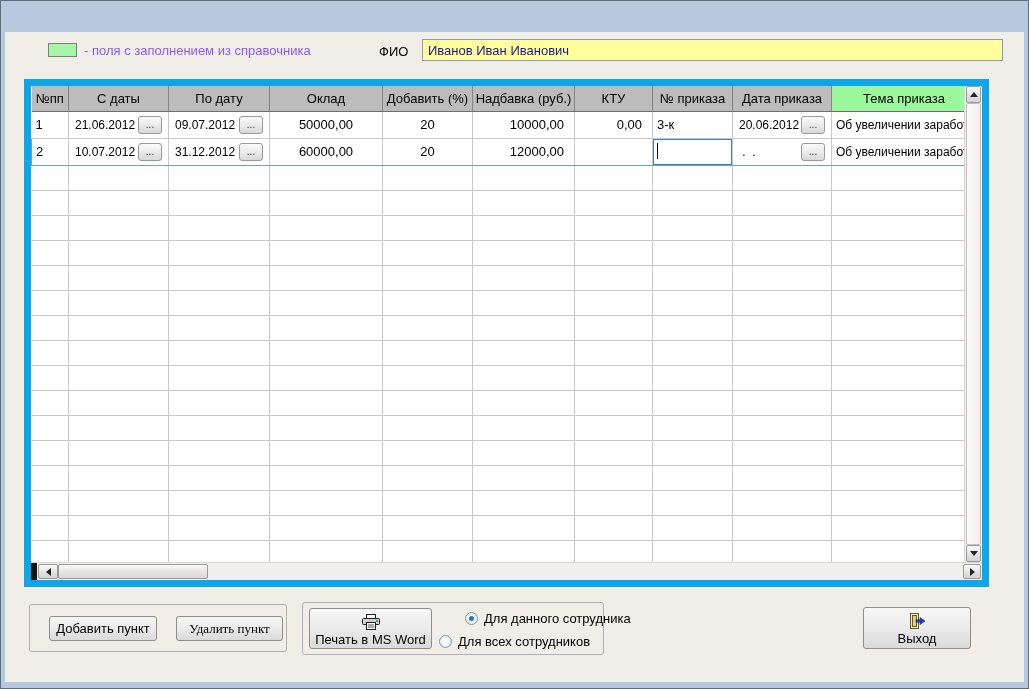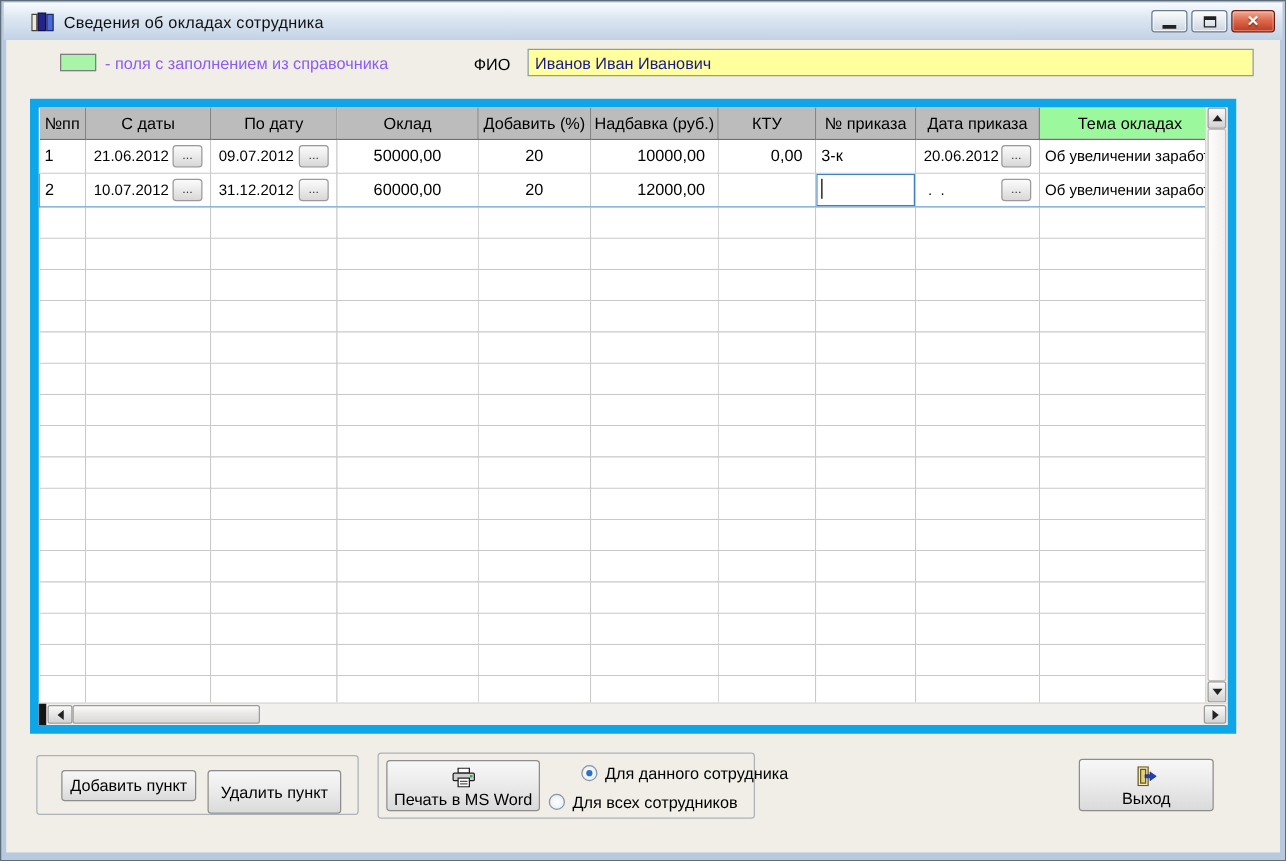--- a/index.html
+++ b/index.html
@@ -110,21 +110,21 @@
   .gb1 { left:24px; top:572px; width:258px; height:48px; }
   .gb2 { left:297px; top:570px; width:302px; height:53px; }
 
   .btn {
     position:absolute; border:1px solid #8d8d8d; border-radius:3px;
     background:linear-gradient(#f7f7f7, #ececec 45%, #dadada);
     font-family:"Liberation Sans",sans-serif; font-size:13px; color:#000;
     display:flex; align-items:center; justify-content:center; cursor:default;
   }
   .btn-add { left:44px; top:584px; width:108px; height:25px; }
-  .btn-del { left:161px; top:584px; width:107px; height:35px; }
+  .btn-del { left:171px; top:584px; width:107px; height:25px;font-family:Liberation Serif, serif; }
   .btn-col { flex-direction:column; gap:2px; padding-top:3px; }
   .btn-word  { left:304px; top:576px; width:123px; height:41px; }
   .btn-order {
     left:606px; top:575px; width:134px; height:43px;
     background:linear-gradient(#e9f4fd, #d1e8f9 45%, #b9dcf5);
     border-color:#569ddb; box-shadow:0 0 0 1px #a9d4f2;
   }
   .btn-exit { left:858px; top:575px; width:108px; height:42px; }
 
   .radio-row { position:absolute; display:flex; align-items:center; gap:6px; font-size:13px; color:#000; cursor:default; }
@@ -137,39 +137,20 @@
   .radio.checked::after {
     content:""; position:absolute; left:3px; top:3px; width:5px; height:5px; border-radius:50%;
     background:#2c70c8;
   }
 </style>
 </head>
 <body>
 
 <div class="window">
 
-  <div class="titlebar">
-    <svg class="app-icon" viewBox="0 0 19 17">
-      <rect x="0.5" y="2.5" width="4" height="13" fill="#efe9d8" stroke="#44403a"></rect>
-      <rect x="5.5" y="1.5" width="6" height="14" fill="#232388" stroke="#101045"></rect>
-      <rect x="12.5" y="2.5" width="5" height="13" fill="#4a6ad8" stroke="#1d2a6b"></rect>
-    </svg>
-    <span class="title-text">Сведения об окладах сотрудника</span>
-    <div class="win-controls">
-      <div class="win-btn">
-          <span class="glyph-min"></span>
-        </div>
-      <div class="win-btn">
-          <span class="glyph-max"></span>
-        </div>
-      <div class="win-btn close">
-          <span class="glyph-close">✕</span>
-        </div>
-    </div>
-  </div>
 
   <div class="client">
 
     <span class="legend-swatch"></span>
     <span class="legend-label">- поля с заполнением из справочника</span>
     <span class="fio-label">ФИО</span>
     <input class="fio-input" readonly="" value="Иванов Иван Иванович" style="">
 
     <div class="grid">
       <div class="grid-main">
@@ -190,21 +171,21 @@
             <tr>
               <th>№пп</th>
               <th>С даты</th>
               <th>По дату</th>
               <th>Оклад</th>
               <th>Добавить (%)</th>
               <th>Надбавка (руб.)</th>
               <th>КТУ</th>
               <th>№ приказа</th>
               <th>Дата приказа</th>
-              <th class="green">Тема окладах</th>
+              <th class="green">Тема приказа</th>
             </tr>
           </thead>
           <tbody>
             <tr class="data-row">
               <td>1</td>
               <td class="c-date">
                 <div class="date-flex">
                   <span class="date-text">21.06.2012</span>
                   <button class="dots-btn">...</button>
                 </div>

